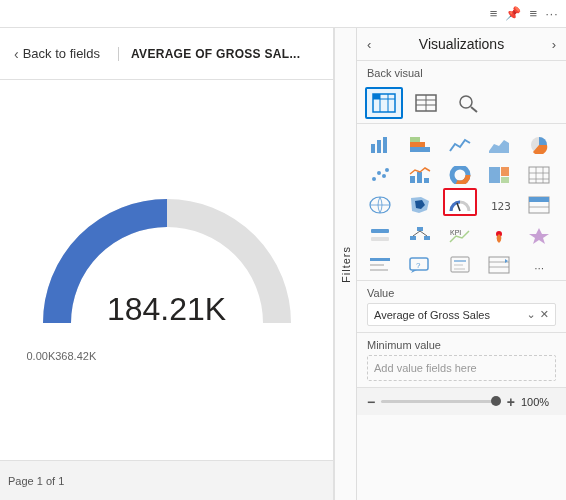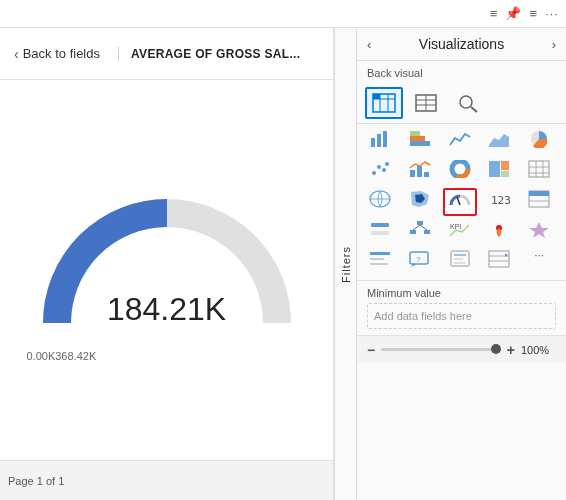--- a/index.html
+++ b/index.html
@@ -181,21 +181,21 @@
     .viz-grid {
       display: grid;
       grid-template-columns: repeat(5, 1fr);
       gap: 2px;
       padding: 4px 6px;
     }
     .viz-grid-item {
       width: 34px;
       height: 28px;
       display: flex;
-      align-items: flex-start;
+      align-items: flex-end;
       justify-content: center;
       cursor: pointer;
       border: 2px solid transparent;
       border-radius: 2px;
       font-size: 10px;
       color: #444;
     }
     .viz-grid-item.selected { border-color: #e81123; background: #fff; }
 
     
@@ -502,25 +502,35 @@
             <line x1="1" y1="11" x2="21" y2="11" stroke="#999" stroke-width="0.8"></line>
             <polygon points="17,3 20,5 17,7" fill="#5b9bd5"></polygon>
           </svg>
         </div>
         <div class="viz-grid-item">
           <span>···</span>
         </div>
 
       </div>
 
+      <div class="viz-section">
+        <div class="viz-section-label">Value</div>
+        <div class="field-chip">
+          <span class="field-chip-text">Average of Gross Sales</span>
+          <span class="field-chip-icons">
+            <span>⌄</span>
+            <span>✕</span>
+          </span>
+        </div>
+      </div>
 
       <div class="viz-section">
         <div class="viz-section-label">Minimum value</div>
         <div class="add-field-placeholder">
-          <span>Add data fields here</span>
+          <span>Add value fields here</span>
         </div>
       </div>
 
       <div class="zoom-bar">
         <span class="zoom-minus">−</span>
         <div class="zoom-slider">
           <div class="zoom-slider-thumb"></div>
         </div>
         <span class="zoom-plus">+</span>
         <span class="zoom-pct">100%</span>

